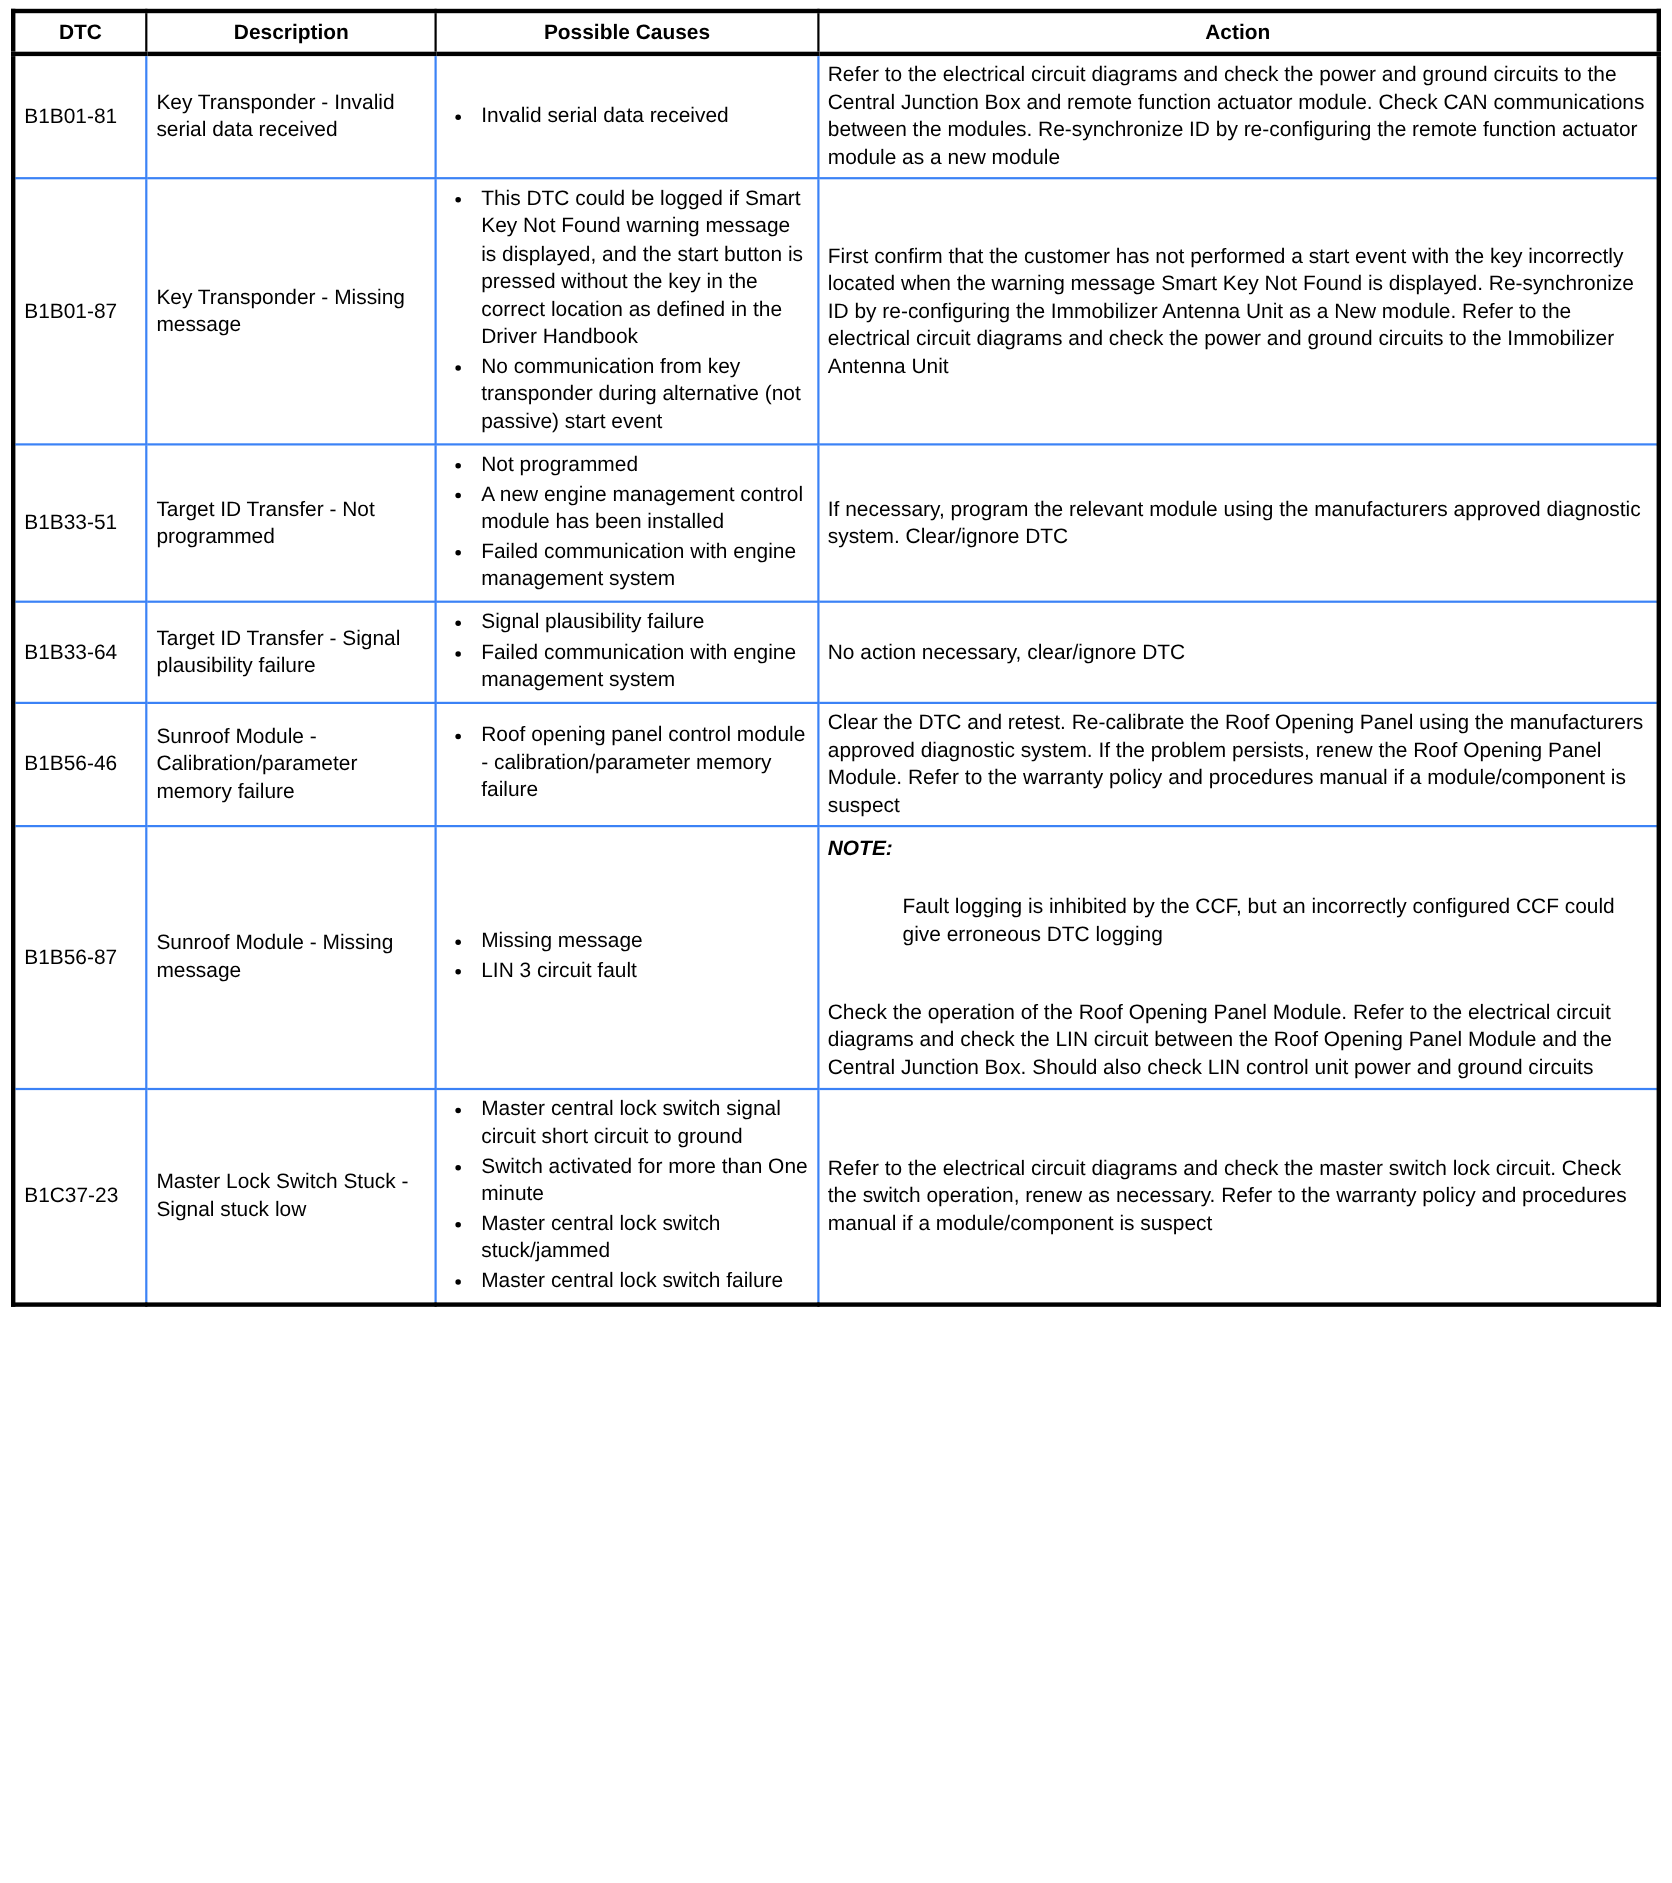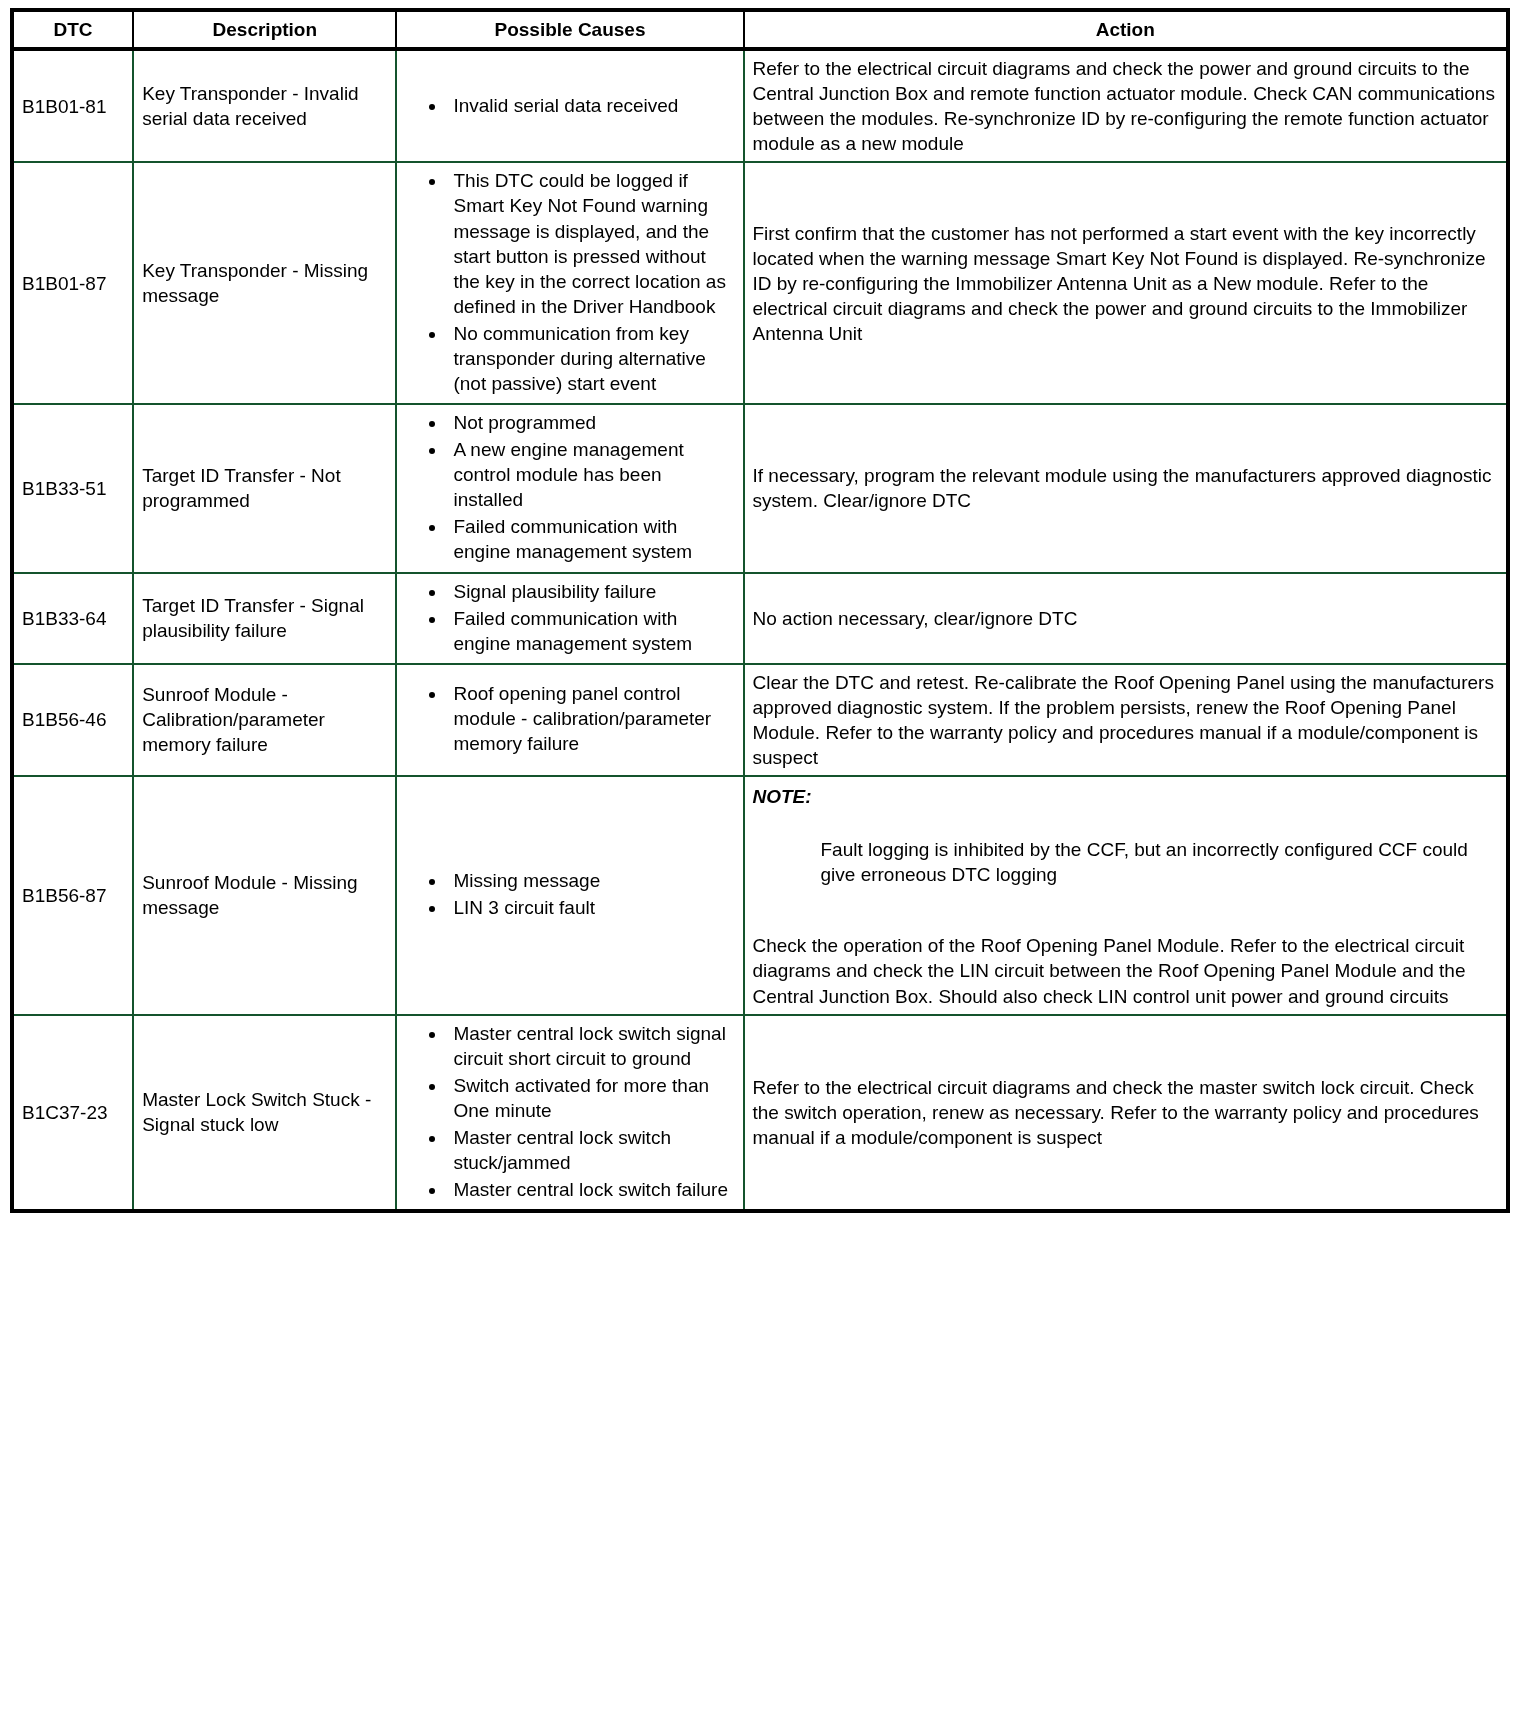--- a/index.html
+++ b/index.html
@@ -26,34 +26,34 @@
   }
   table.dtc-table th {
     border: 2px solid #000000;
     border-bottom: 4px solid #000000;
     font-weight: bold;
     text-align: center;
     padding: 5px 6px;
     font-size: 19px;
   }
   table.dtc-table td {
-    border: 2px solid #14532d;
+    border: 2px solid #3b82f6;
     vertical-align: middle;
     padding: 5px 8px;
     word-wrap: break-word;
   }
   td.col-dtc {
     padding-left: 6px;
   }
   td.col-causes ul {
     margin: 0;
     padding-left: 26px;
   }
   td.col-causes li {
-    margin: 0 0 2px 16px;
+    margin: 0 0 2px 0;
     padding-left: 6px;
   }
   td.col-action p {
     margin: 0;
   }
   td.col-action p.action-note_label {
     font-weight: bold;
     margin: 2px 0 28px 0;
     font-style: italic;
   }

